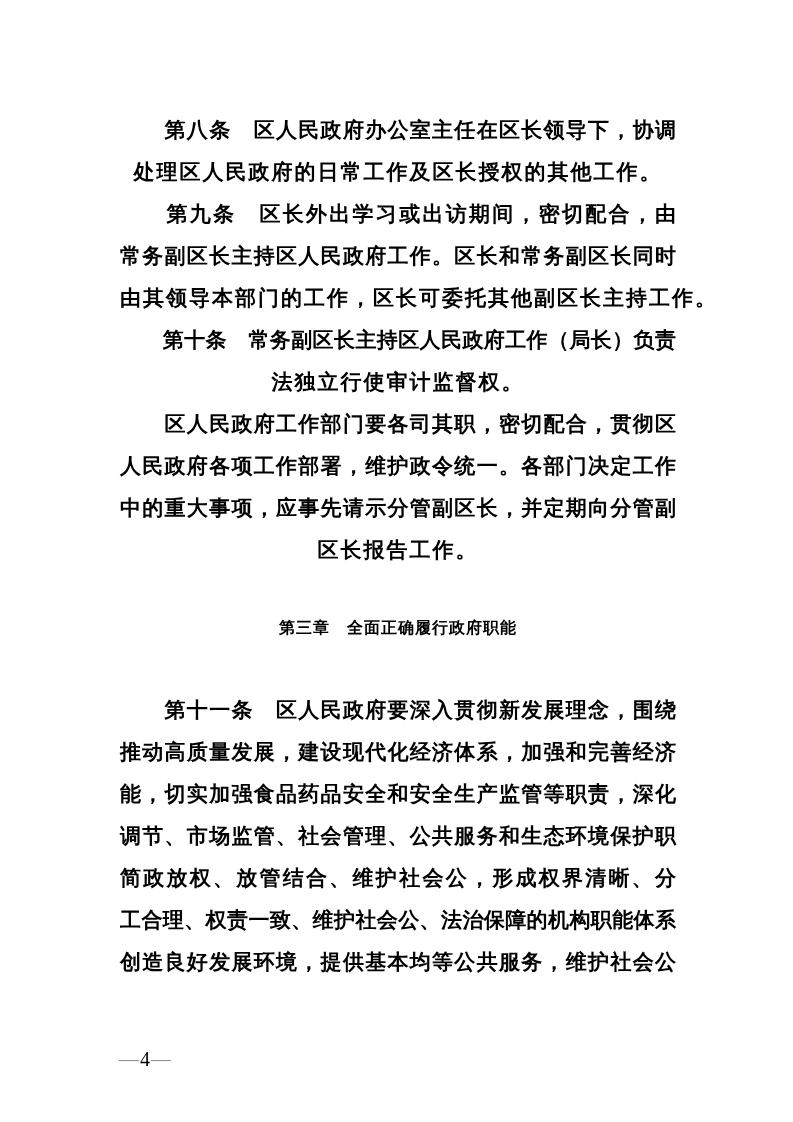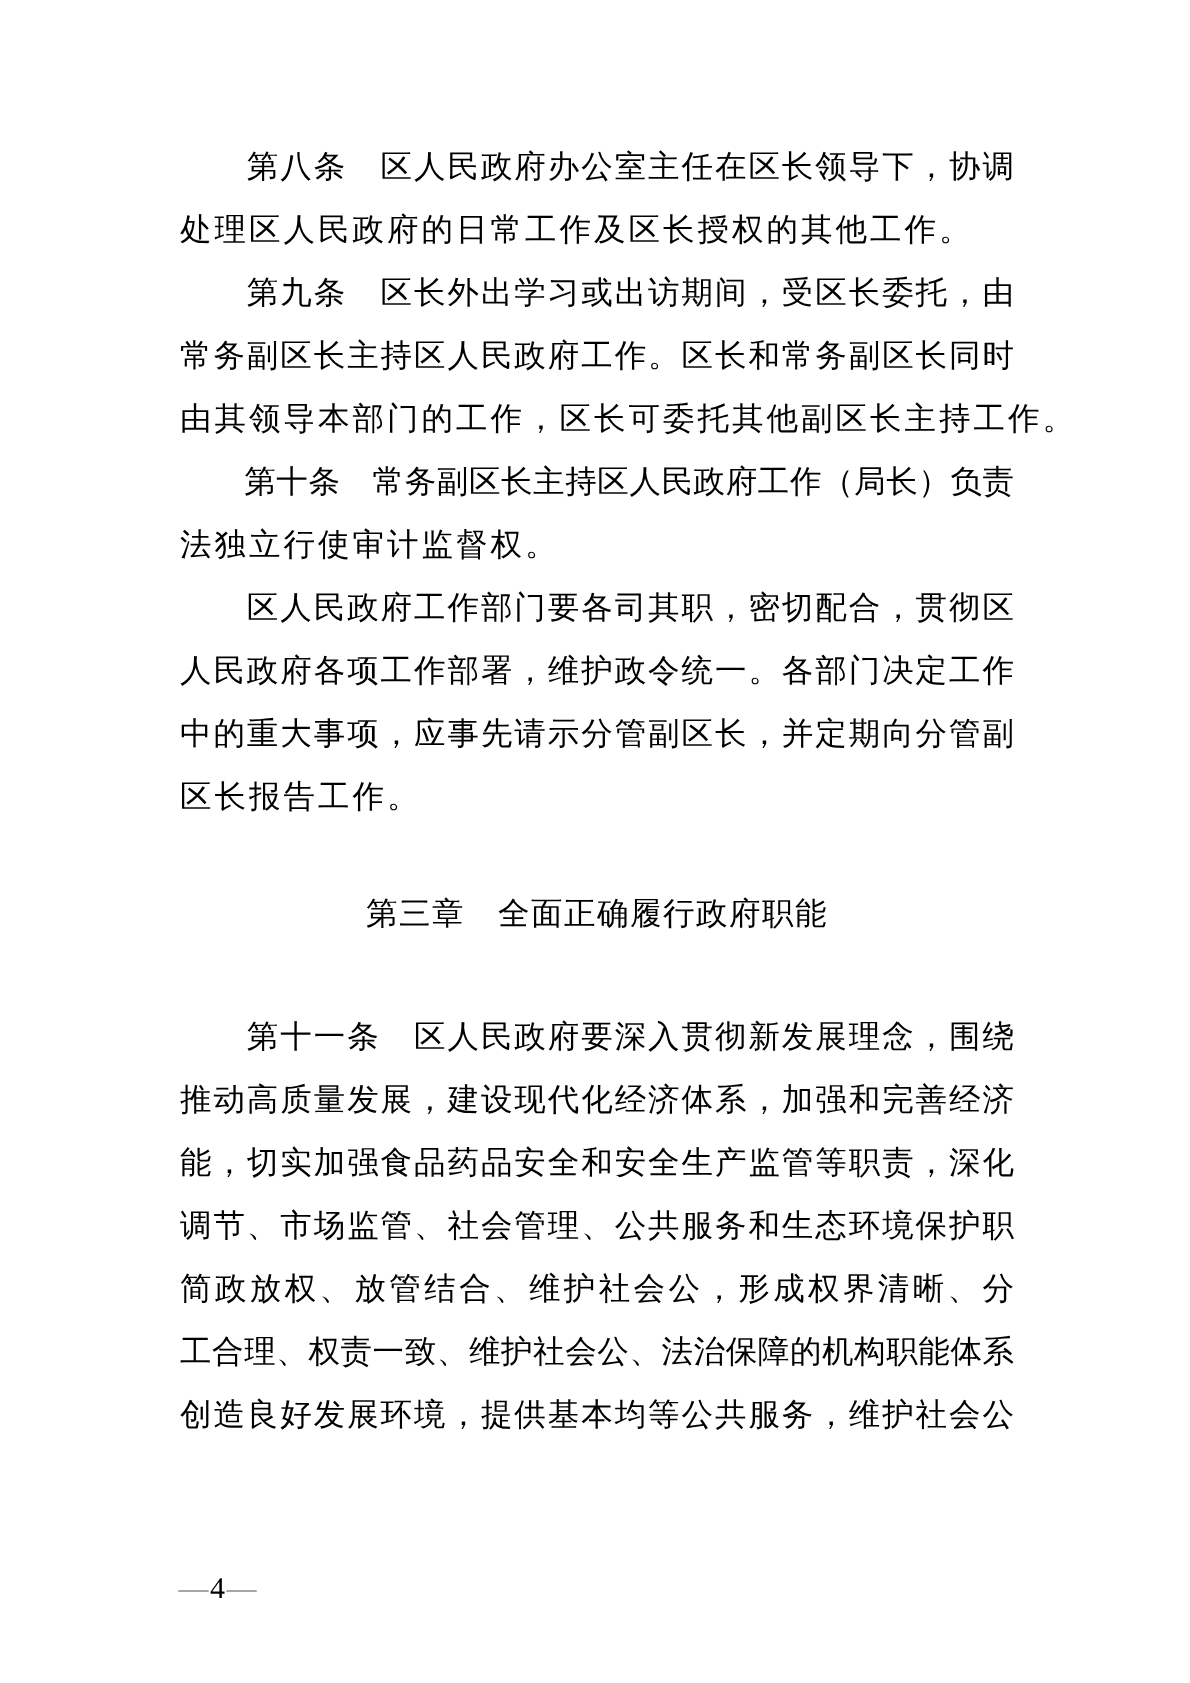--- a/index.html
+++ b/index.html
@@ -12,42 +12,43 @@
     width: 793px;
     height: 1122px;
     background: #ffffff;
     overflow: hidden;
     font-family: "Liberation Sans", sans-serif;
     color: #000000;
   }
   .content {
     position: absolute;
     left: 120px;
-    top: 91px;
+    top: 109px;
     width: 556px;
+    font-weight: bold;
   }
   .line {
     height: 42px;
     line-height: 42px;
     font-size: 21px;
     white-space: nowrap;
-    text-align: left;
+    text-align: center;
   }
   .line.justify {
     white-space: normal;
     text-align: justify;
     text-align-last: justify;
   }
   .line.end {
     letter-spacing: 2px;
   }
   .heading {
     height: 42px;
     line-height: 42px;
-    font-size: 21px;
+    font-size: 16px;
     letter-spacing: 1px;
     text-align: center;
     margin-top: 36px;
     margin-bottom: 40px;
   }
   .footer {
     position: absolute;
     left: 119px;
     top: 1046px;
     height: 26px;
@@ -69,21 +70,21 @@
 </head>
 <body>
 
 <div class="page">
   <div class="content" id="content">
       <div class="paragraph">
         <div class="line justify">　　第八条　区人民政府办公室主任在区长领导下，协调</div>
         <div class="line end">处理区人民政府的日常工作及区长授权的其他工作。</div>
       </div>
       <div class="paragraph">
-        <div class="line justify">　　第九条　区长外出学习或出访期间，受区长委托，由</div>
+        <div class="line justify">　　第九条　区长外出学习或出访期间，密切配合，由</div>
         <div class="line justify">常务副区长主持区人民政府工作。区长和常务副区长同时</div>
         <div class="line end">由其领导本部门的工作，区长可委托其他副区长主持工作。</div>
       </div>
       <div class="paragraph">
         <div class="line justify">　　第十条　常务副区长主持区人民政府工作（局长）负责</div>
         <div class="line end">法独立行使审计监督权。</div>
       </div>
       <div class="paragraph">
         <div class="line justify">　　区人民政府工作部门要各司其职，密切配合，贯彻区</div>
         <div class="line justify">人民政府各项工作部署，维护政令统一。各部门决定工作</div>

